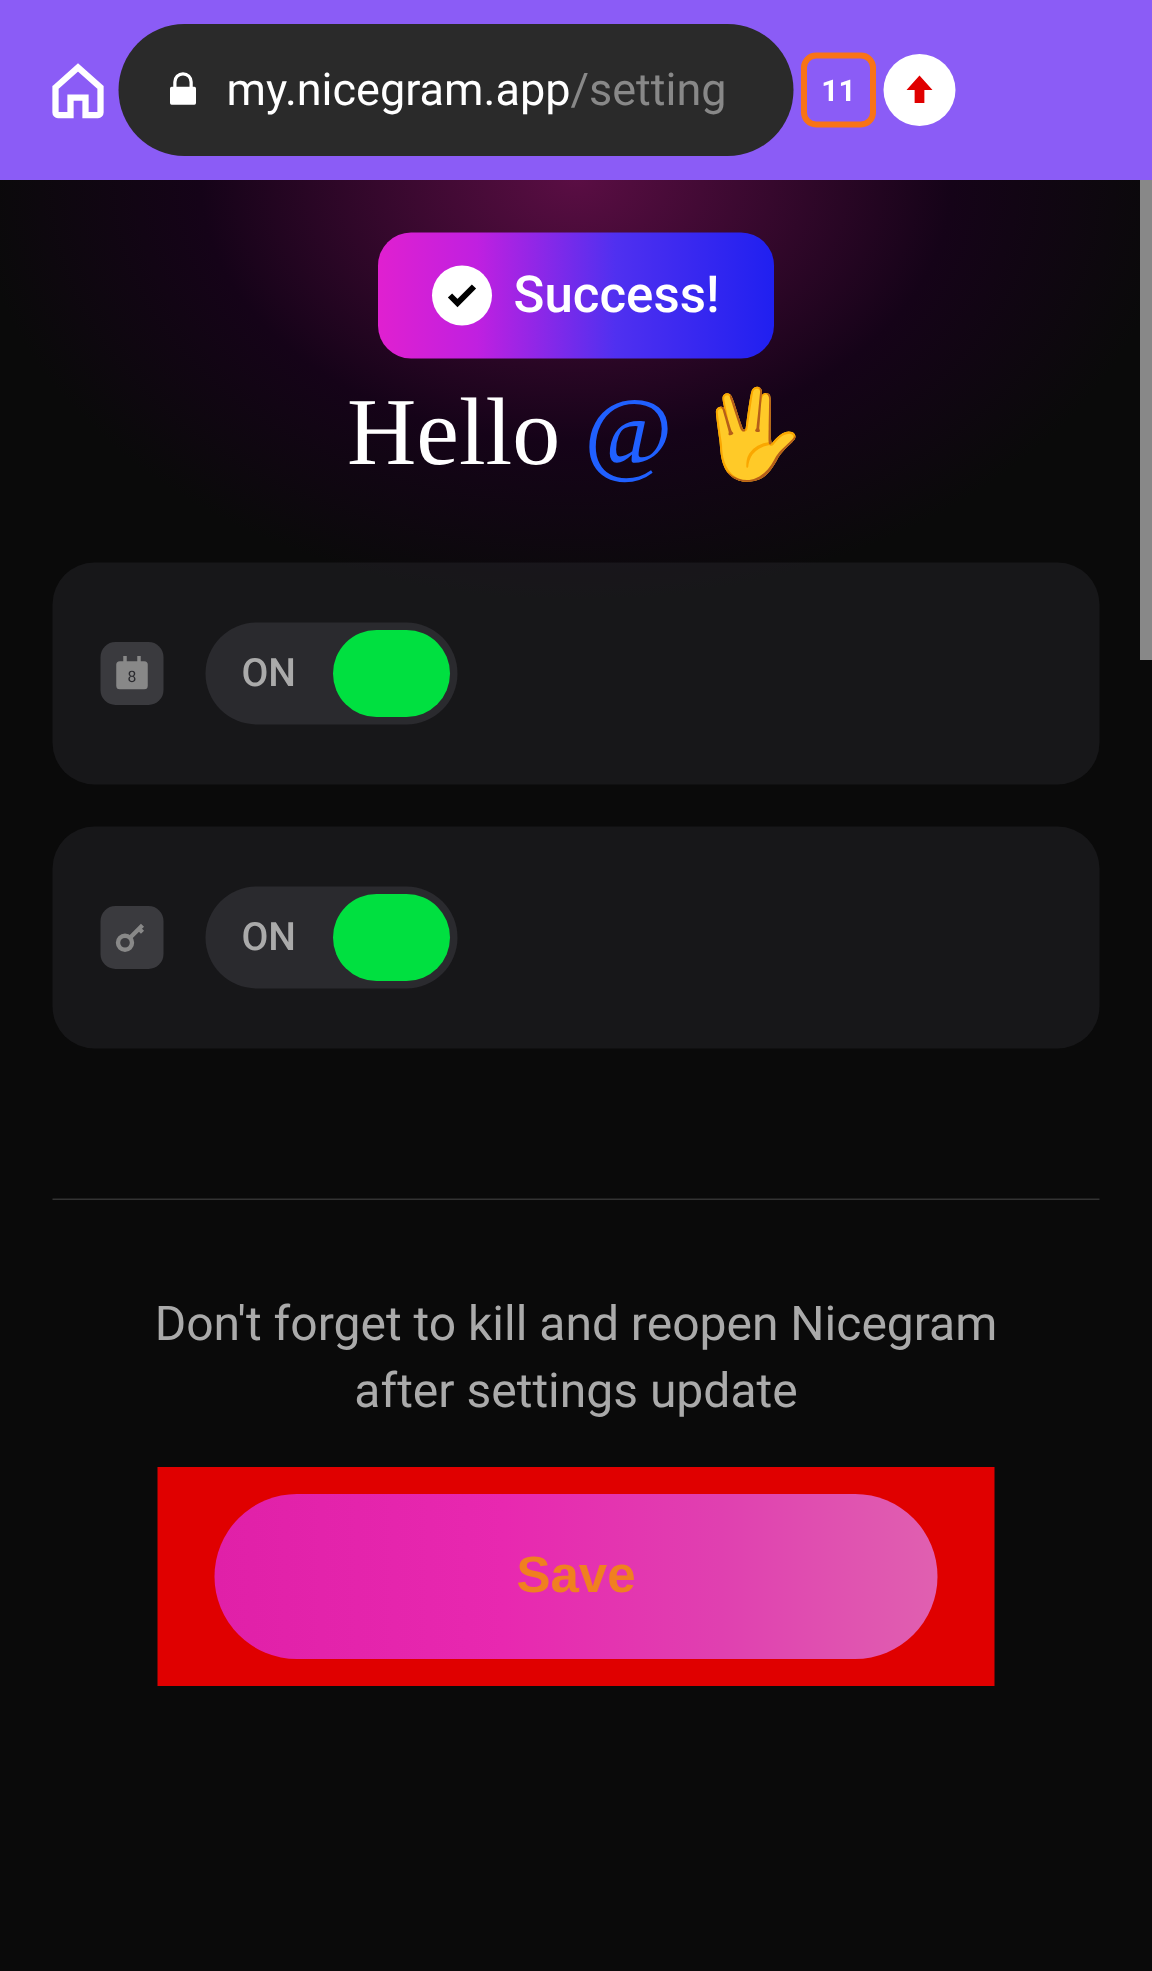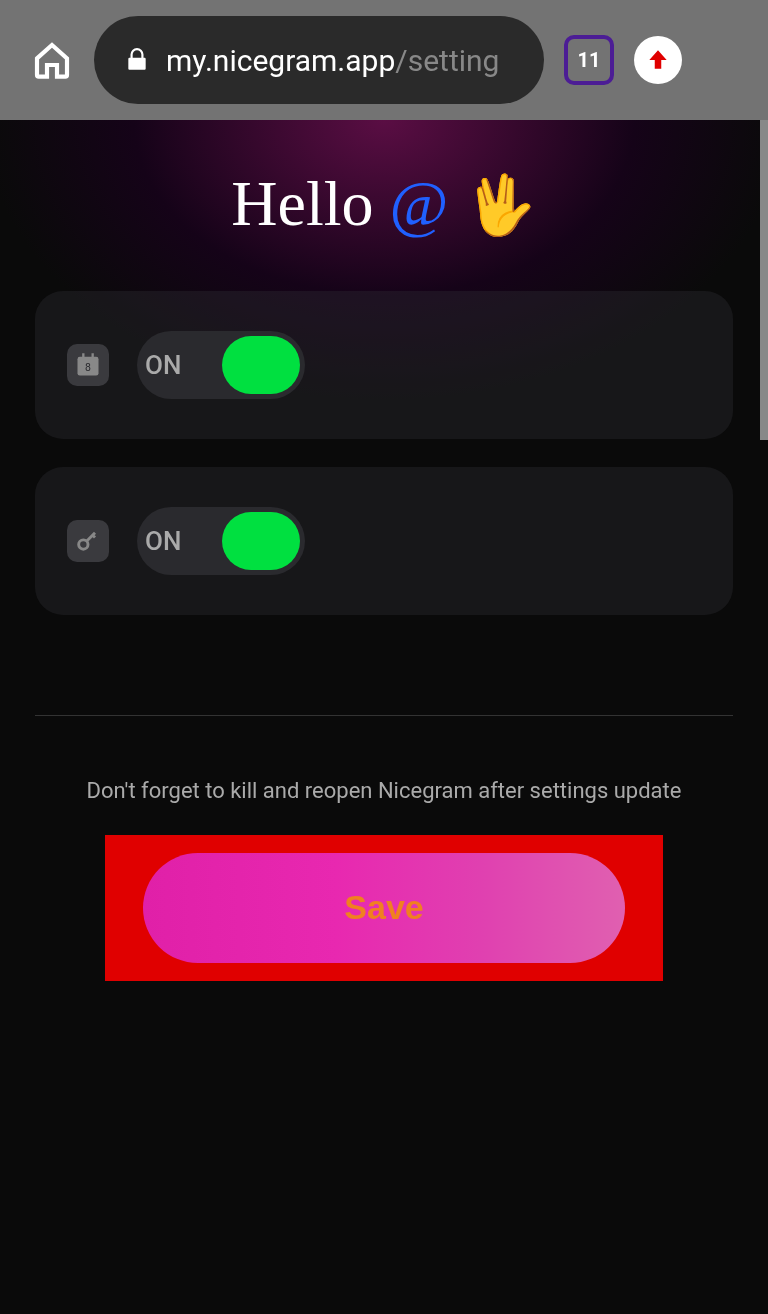--- a/index.html
+++ b/index.html
@@ -10,22 +10,22 @@
   font-family: -apple-system, BlinkMacSystemFont, 'Segoe UI', Roboto, sans-serif;
   overflow: hidden;
 }
 
 
 .browser-bar {
   height: 120px;
   display: flex;
   align-items: center;
   padding: 0 30px;
-  gap: 20px;
-  background: #737373;
+  gap: 5px;
+  background: #8b5cf6;
 }
 .home-btn {
   width: 44px;
   height: 44px;
   display: flex;
   align-items: center;
   justify-content: center;
 }
 .url-bar {
   flex: 1;
@@ -43,21 +43,21 @@
   color: #fff;
   white-space: nowrap;
   overflow: hidden;
 }
 .url-text .url-path {
   color: #888;
 }
 .tabs-box {
   width: 50px;
   height: 50px;
-  border: 4px solid #4c1d95;
+  border: 4px solid #f97316;
   border-radius: 10px;
   display: flex;
   align-items: center;
   justify-content: center;
   font-size: 20px;
   font-weight: bold;
   color: #fff;
 }
 .upload-circle {
   width: 48px;
@@ -161,21 +161,21 @@
   height: 68px;
   background: #2a2a2e;
   border-radius: 34px;
   display: flex;
   align-items: center;
   position: relative;
   cursor: pointer;
 }
 .toggle-text {
   position: absolute;
-  left: 8px;
+  left: 24px;
   color: #aaa;
   font-size: 26px;
   font-weight: 500;
 }
 .toggle-knob {
   position: absolute;
   right: 5px;
   width: 78px;
   height: 58px;
   background: #00e040;
@@ -184,21 +184,21 @@
 
 .divider {
   margin: 100px 35px 0;
   height: 1px;
   background: #333;
 }
 
 .reminder {
   text-align: center;
   color: #aaa;
-  font-size: 22px;
+  font-size: 32px;
   line-height: 1.4;
   margin-top: 60px;
   padding: 0 70px;
 }
 
 .save-wrap {
   margin: 28px 105px 0;
   background: #e00000;
   padding: 18px 38px;
 }
@@ -236,20 +236,28 @@
   </div>
   <div class="upload-circle">
     <svg width="26" height="26" viewBox="0 0 24 24" fill="#e00000">
         <path d="M12 3l8 9h-5v8h-6v-8H4l8-9z"></path>
       </svg>
   </div>
 </div>
 
 <div class="page">
   <div class="header-area">
+    <div class="success-pill">
+      <div class="success-check">
+        <svg width="24" height="24" viewBox="0 0 24 24" fill="none" stroke="#000" stroke-width="4">
+            <path d="M4 12l5 5L20 6"></path>
+          </svg>
+      </div>
+      <span class="success-text">Success!</span>
+    </div>
     <div class="hello">
       <span>Hello </span><span class="at">@</span> <span class="hand">🖖</span>
     </div>
   </div>
 
   <div class="settings">
     <div class="setting-card">
       <div class="setting-icon">
         <svg width="28" height="28" viewBox="0 0 24 24" fill="#888">
             <rect x="3" y="5" width="18" height="16" rx="2"></rect>

